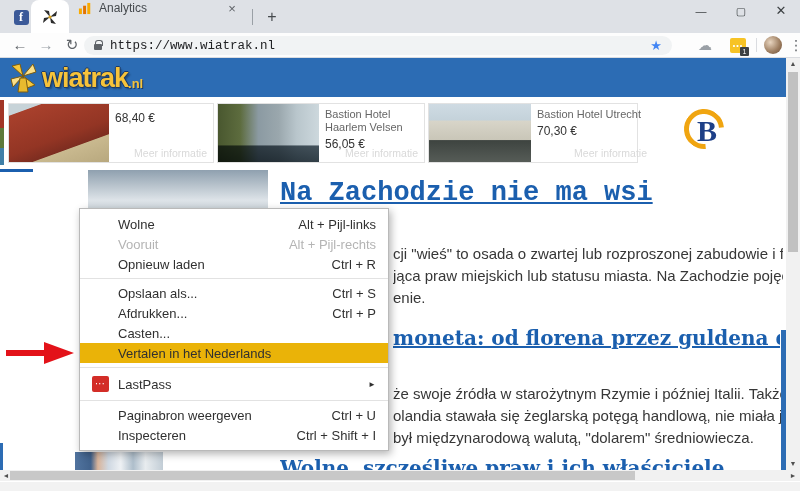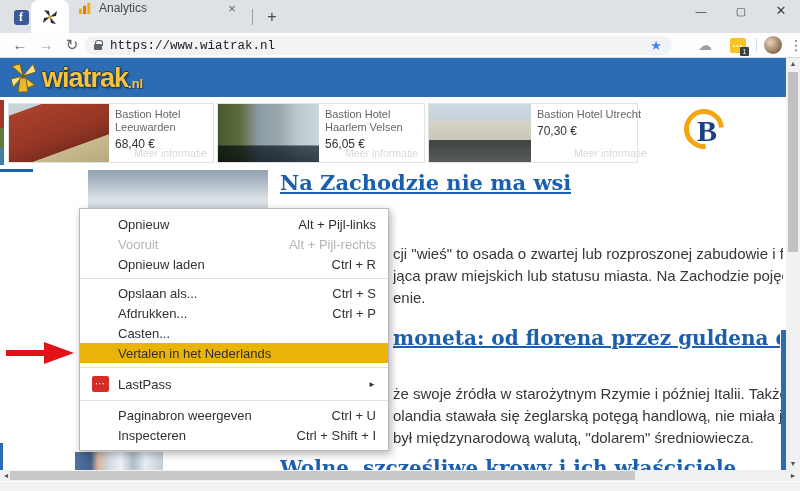--- a/index.html
+++ b/index.html
@@ -51,21 +51,21 @@
   .img1 { width:100px; background:linear-gradient(160deg,#c7d3d8 0%,#c7d3d8 12%,#a8402c 13%,#933524 55%,#7d2d20 70%,#c9b98f 71%,#b8a87e 100%); }
   .img2 { width:101px; background:linear-gradient(90deg,#49572f 0%,#5d6c3e 22%,#8b9aa2 40%,#9aa7ad 60%,#b9c6cc 78%,#cdd8dd 100%),linear-gradient(0deg,#3e4a52 0%,#55626b 28%,transparent 29%); background-blend-mode:multiply; }
   .img3 { width:102px; background:linear-gradient(180deg,#cfdbe3 0%,#c4d2da 28%,#d8d5c9 29%,#c9c6b8 62%,#3e4440 63%,#565c57 100%); }
   .bastion-logo { position:absolute; left:684px; top:49px; width:46px; height:46px; }
   .bastion-ring { position:absolute; left:0; top:2px; width:40px; height:40px; border:5px solid #f0a511; border-right-color:transparent; border-radius:50%; transform:rotate(40deg); }
   .bastion-b { position:absolute; left:13px; top:7px; font-family:"Liberation Serif",serif; font-weight:bold; font-size:30px; color:#1d3f87; }
 
   
   .thumb-clouds { position:absolute; left:88px; top:112px; width:180px; height:40px; background:linear-gradient(180deg,#8fa0af 0%,#b9c4cd 40%,#dde3e8 75%,#cdd5db 100%); }
   .h-link { position:absolute; font-family:"DejaVu Serif",serif; font-weight:bold; color:#1b5fae; text-decoration:underline; white-space:nowrap; overflow:hidden; }
-  .h1 { left:280px; top:112px; font-size:21px; }
+  .h1 { left:280px; top:120px; font-size:27px;font-family:Liberation Mono, monospace; }
   .h2 { left:393px; top:268px; font-size:20px; width:387px; }
   .h3 { left:280px; top:398px; font-size:20px; width:460px; }
   .pline { position:absolute; left:393px; width:390px; font-size:15px; color:#373737; white-space:nowrap; overflow:hidden; }
   .thumb-person { position:absolute; left:75px; top:394px; width:88px; height:18px; background:linear-gradient(90deg,#51749f 0%,#41628c 18%,#d9b49a 26%,#cfd8e2 38%,#eef1f4 52%,#aebecb 66%,#e8ecef 80%,#c2cdd6 100%); }
 
   
   .sliver { position:absolute; }
 
   
   .ctx { position:absolute; left:79px; top:150px; width:310px; background:#fff; border:1px solid #b9b9b9; box-shadow:2px 3px 8px rgba(0,0,0,.3); padding:5px 0; z-index:50; }
@@ -156,21 +156,20 @@
           <polygon points="12,17 18,17 20,31 10,31" fill="#e8ba2e" stroke="#7a5c12" stroke-width="1"></polygon>
         </svg>
         <span class="logo-text">wiatrak</span>
         <span class="logo-tld">.nl</span>
       </div>
     </div>
 
     <div class="card" style="left:8px; width:206px;">
       <div class="card-img img1"></div>
       <div class="card-body">
-        <div class="card-title">Bastion Hotel Leeuwarden</div>
         <div class="card-price">68,40 €</div>
         <div class="card-cta">Meer informatie</div>
       </div>
     </div>
     <div class="card" style="left:217px; width:208px;">
       <div class="card-img img2"></div>
       <div class="card-body">
         <div class="card-title">Bastion Hotel Haarlem Velsen</div>
         <div class="card-price">56,05 €</div>
         <div class="card-cta">Meer informatie</div>
@@ -194,32 +193,32 @@
     <div class="pline" style="top:187px;">cji "wieś" to osada o zwartej lub rozproszonej zabudowie i funkcja</div>
     <div class="pline" style="top:209px;">jąca praw miejskich lub statusu miasta. Na Zachodzie pojęcie "wsi</div>
     <div class="pline" style="top:231px;">enie.</div>
 
     <div class="h-link h2">moneta: od florena przez guldena do e</div>
     <div class="pline" style="top:327px;">że swoje źródła w starożytnym Rzymie i później Italii. Także pienią</div>
     <div class="pline" style="top:349px;">olandia stawała się żeglarską potęgą handlową, nie miała jeszcze</div>
     <div class="pline" style="top:371px;">był międzynarodową walutą, "dolarem" średniowiecza.</div>
 
     <div class="thumb-person"></div>
-    <div class="h-link h3">Wolne, szczęśliwe krowy i ich właściciele</div>
+    <div class="h-link h3">Wolne, szczęśliwe praw i ich właściciele</div>
 
     <div class="sliver" style="left:0; top:42px; width:4px; height:28px; background:#a23526;"></div>
     <div class="sliver" style="left:0; top:70px; width:4px; height:20px; background:#5d7a3a;"></div>
     <div class="sliver" style="left:0; top:90px; width:4px; height:17px; background:#3f7fa8;"></div>
     <div class="sliver" style="left:0; top:111px; width:33px; height:3px; background:#1b5fae;"></div>
     <div class="sliver" style="left:0; top:385px; width:3px; height:27px; background:#2c6cb4;"></div>
     <div class="sliver" style="right:0; top:272px; width:5px; height:140px; background:#2c6cb4;"></div>
 
     <div class="ctx">
       <div class="mi">
-        <span class="lbl">Opnieuw</span>
+        <span class="lbl">Wolne</span>
         <span class="sc">Alt + Pijl-links</span>
       </div>
       <div class="mi disabled">
         <span class="lbl">Vooruit</span>
         <span class="sc">Alt + Pijl-rechts</span>
       </div>
       <div class="mi">
         <span class="lbl">Opnieuw laden</span>
         <span class="sc">Ctrl + R</span>
       </div>

